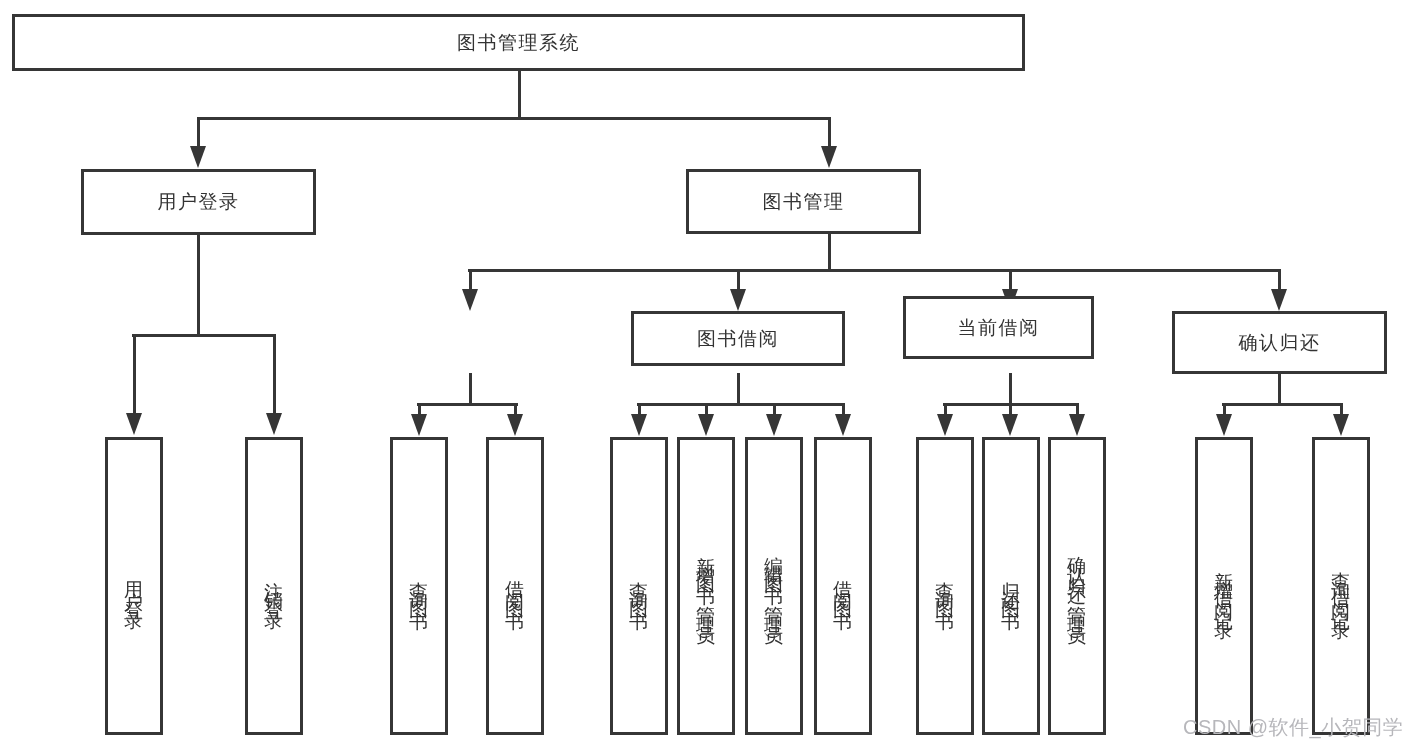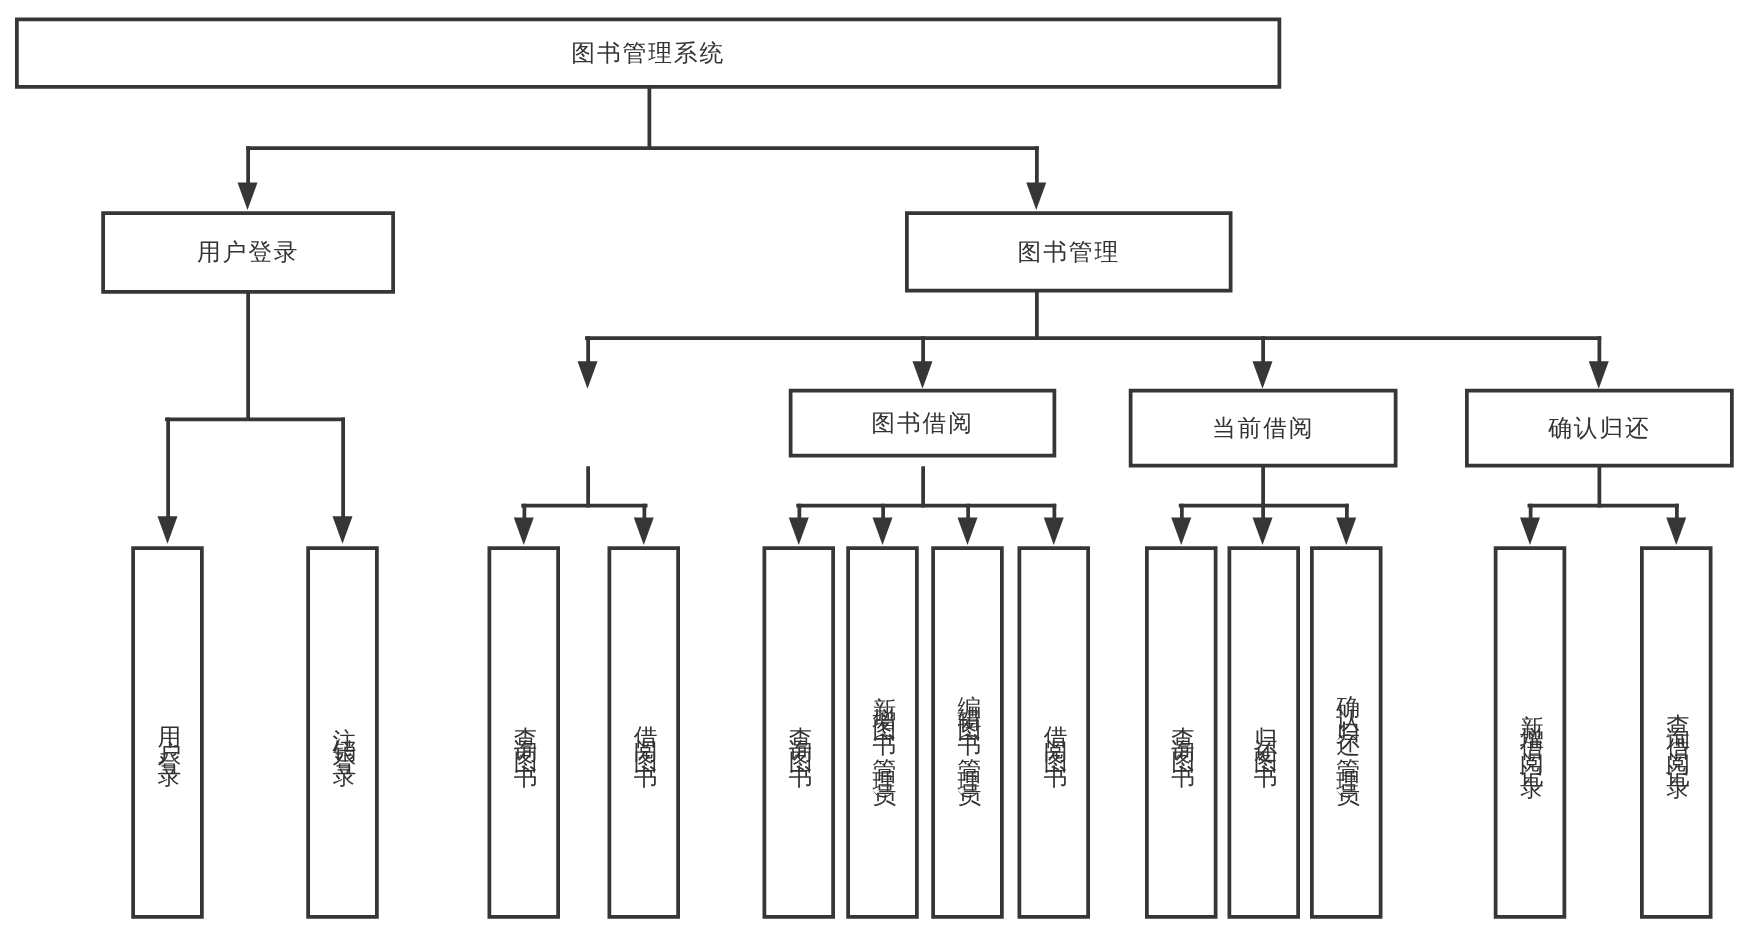--- a/index.html
+++ b/index.html
@@ -4,21 +4,21 @@
 <style>
   :root{
     --line:#363636;
     --text:#333333;
     --watermark:#b7b7bb;
     --bg:#ffffff;
   }
   html,body{margin:0;padding:0;background:var(--bg);}
   .canvas{
     position:relative;width:1405px;height:747px;background:var(--bg);
-    font-family:Liberation Mono, monospace;
+    font-family:Liberation Sans, sans-serif;
     overflow:hidden;
   }
   .node{
     position:absolute;box-sizing:border-box;background:#fff;
     border:3px solid var(--line);color:var(--text);
     display:flex;align-items:center;justify-content:center;
     font-size:19px;letter-spacing:1.5px;white-space:nowrap;
   }
   .vnode{
     writing-mode:vertical-rl;text-orientation:mixed;
@@ -47,42 +47,42 @@
   <div class="node" style="left:12px;top:14px;width:1013px;height:57px">图书管理系统</div>
 
   <div class="vline" style="left:518px;top:69px;height:50px"></div>
   <div class="hline" style="left:197px;top:117px;width:634px"></div>
   <div class="vline" style="left:197px;top:117px;height:32px"></div>
   <div class="vline" style="left:828px;top:117px;height:32px"></div>
   <div class="arrow" style="left:190px;top:146px"></div>
   <div class="arrow" style="left:821px;top:146px"></div>
 
   <div class="node" style="left:81px;top:169px;width:235px;height:66px">用户登录</div>
-  <div class="node" style="left:724px;top:169px;width:262px;height:65px">图书管理</div>
+  <div class="node" style="left:686px;top:169px;width:235px;height:65px">图书管理</div>
 
   <div class="vline" style="left:197px;top:234px;height:102px"></div>
   <div class="hline" style="left:132px;top:334px;width:144px"></div>
   <div class="vline" style="left:133px;top:334px;height:82px"></div>
   <div class="vline" style="left:273px;top:334px;height:82px"></div>
   <div class="arrow" style="left:126px;top:413px"></div>
   <div class="arrow" style="left:266px;top:413px"></div>
 
   <div class="vline" style="left:828px;top:233px;height:39px"></div>
   <div class="hline" style="left:468px;top:269px;width:813px"></div>
   <div class="vline" style="left:469px;top:269px;height:22px"></div>
   <div class="vline" style="left:737px;top:269px;height:22px"></div>
   <div class="vline" style="left:1009px;top:269px;height:22px"></div>
   <div class="vline" style="left:1278px;top:269px;height:22px"></div>
   <div class="arrow" style="left:462px;top:289px"></div>
   <div class="arrow" style="left:730px;top:289px"></div>
   <div class="arrow" style="left:1002px;top:289px"></div>
   <div class="arrow" style="left:1271px;top:289px"></div>
 
   <div class="node" style="left:631px;top:311px;width:214px;height:55px">图书借阅</div>
-  <div class="node" style="left:903px;top:311px;width:215px;height:63px">当前借阅</div>
+  <div class="node" style="left:903px;top:296px;width:191px;height:63px">当前借阅</div>
   <div class="node" style="left:1172px;top:311px;width:215px;height:63px">确认归还</div>
 
   <div class="vline" style="left:469px;top:373px;height:33px"></div>
   <div class="hline" style="left:417px;top:403px;width:101px"></div>
   <div class="vline" style="left:418px;top:403px;height:16px"></div>
   <div class="vline" style="left:514px;top:403px;height:16px"></div>
   <div class="arrow" style="left:411px;top:414px"></div>
   <div class="arrow" style="left:507px;top:414px"></div>
 
   <div class="vline" style="left:737px;top:373px;height:33px"></div>
@@ -123,14 +123,15 @@
   <div class="node vnode" style="left:745px;top:437px;width:58px;height:298px">编辑图书（管理员）</div>
   <div class="node vnode" style="left:814px;top:437px;width:58px;height:298px">借阅图书</div>
 
   <div class="node vnode" style="left:916px;top:437px;width:58px;height:298px">查询图书</div>
   <div class="node vnode" style="left:982px;top:437px;width:58px;height:298px">归还图书</div>
   <div class="node vnode" style="left:1048px;top:437px;width:58px;height:298px">确认归还（管理员）</div>
 
   <div class="node vnode" style="left:1195px;top:437px;width:58px;height:298px">新增借阅记录</div>
   <div class="node vnode" style="left:1312px;top:437px;width:58px;height:298px">查询借阅记录</div>
 
+  <div class="watermark">CSDN @软件_小贺同学</div>
 
 </div>
 
 </body></html>

